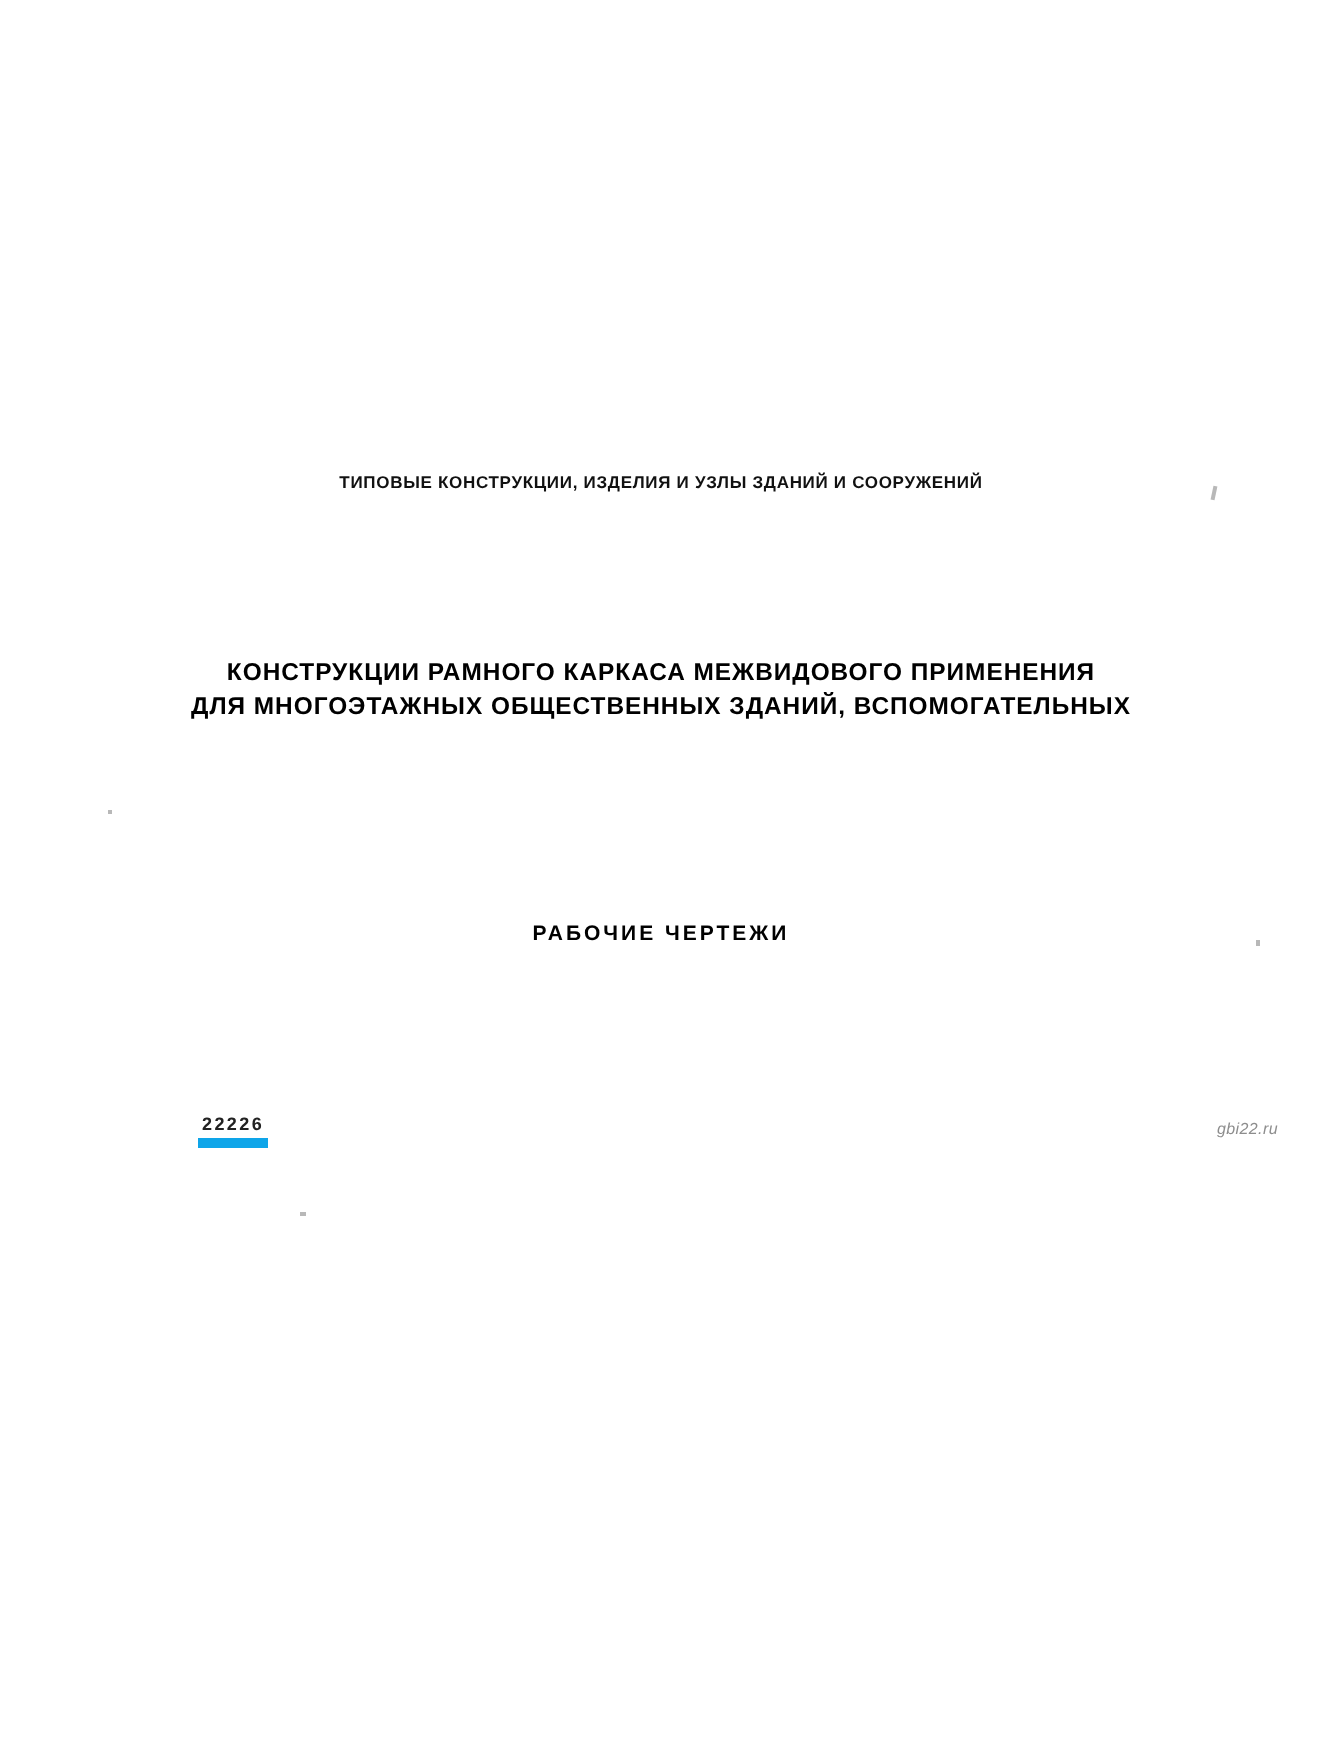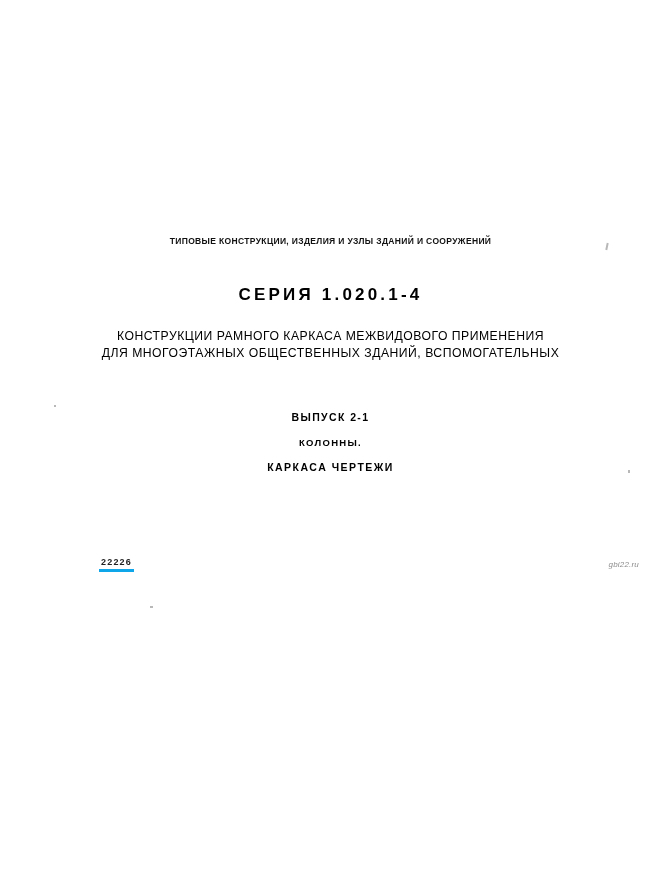--- a/index.html
+++ b/index.html
@@ -39,21 +39,21 @@
   .series-line {
     top: 285px;
     font-size: 17px;
     font-weight: 700;
     letter-spacing: 3.2px;
     color: #000;
   }
   .title-block {
     top: 328px;
     font-size: 12.2px;
-    font-weight: 400;
+    font-weight: 700;
     letter-spacing: 0.5px;
     line-height: 16.5px;
     color: #000;
   }
   .title-block div {
     white-space: nowrap;
   }
   .issue-line {
     top: 411px;
     font-size: 10.5px;
@@ -73,21 +73,21 @@
     letter-spacing: 1.5px;
   }
   .stamp {
     position: absolute;
     left: 99px;
     top: 557px;
     font-size: 9px;
     font-weight: 700;
     letter-spacing: 1.2px;
     color: #222;
-    border-bottom: 3px solid #0ea5e9;
+    border-bottom: 5px solid #0ea5e9;
     padding: 0 2px 1px 2px;
     line-height: 11px;
   }
   .watermark {
     position: absolute;
     right: 22px;
     top: 560px;
     font-size: 8px;
     color: #8d8d8d;
     letter-spacing: 0.2px;
@@ -102,32 +102,29 @@
   .speck.s3 { left: 628px; top: 470px; width: 2px; height: 3px; }
   .speck.s4 { left: 150px; top: 606px; width: 3px; height: 2px; }
 </style>
 </head>
 <body>
 
 <div class="page">
 
   <div class="doc-block header-line">ТИПОВЫЕ КОНСТРУКЦИИ, ИЗДЕЛИЯ И УЗЛЫ ЗДАНИЙ И СООРУЖЕНИЙ</div>
 
-  <div class="doc-block series-line">СЕРИЯ  1.020.1-4</div>
 
   <div class="doc-block title-block">
     <div>КОНСТРУКЦИИ  РАМНОГО  КАРКАСА  МЕЖВИДОВОГО  ПРИМЕНЕНИЯ</div>
     <div>ДЛЯ  МНОГОЭТАЖНЫХ  ОБЩЕСТВЕННЫХ  ЗДАНИЙ,  ВСПОМОГАТЕЛЬНЫХ</div>
   </div>
 
-  <div class="doc-block issue-line">ВЫПУСК  2-1</div>
 
-  <div class="doc-block subject-line">КОЛОННЫ.</div>
 
-  <div class="doc-block kind-line">КАРКАСА  ЧЕРТЕЖИ</div>
+  <div class="doc-block kind-line">РАБОЧИЕ  ЧЕРТЕЖИ</div>
 
   <div class="stamp">22226</div>
 
   <div class="watermark">gbi22.ru</div>
 
   <div class="scan-noise">
     <span class="speck s1"></span>
     <span class="speck s2"></span>
     <span class="speck s3"></span>
     <span class="speck s4"></span>

